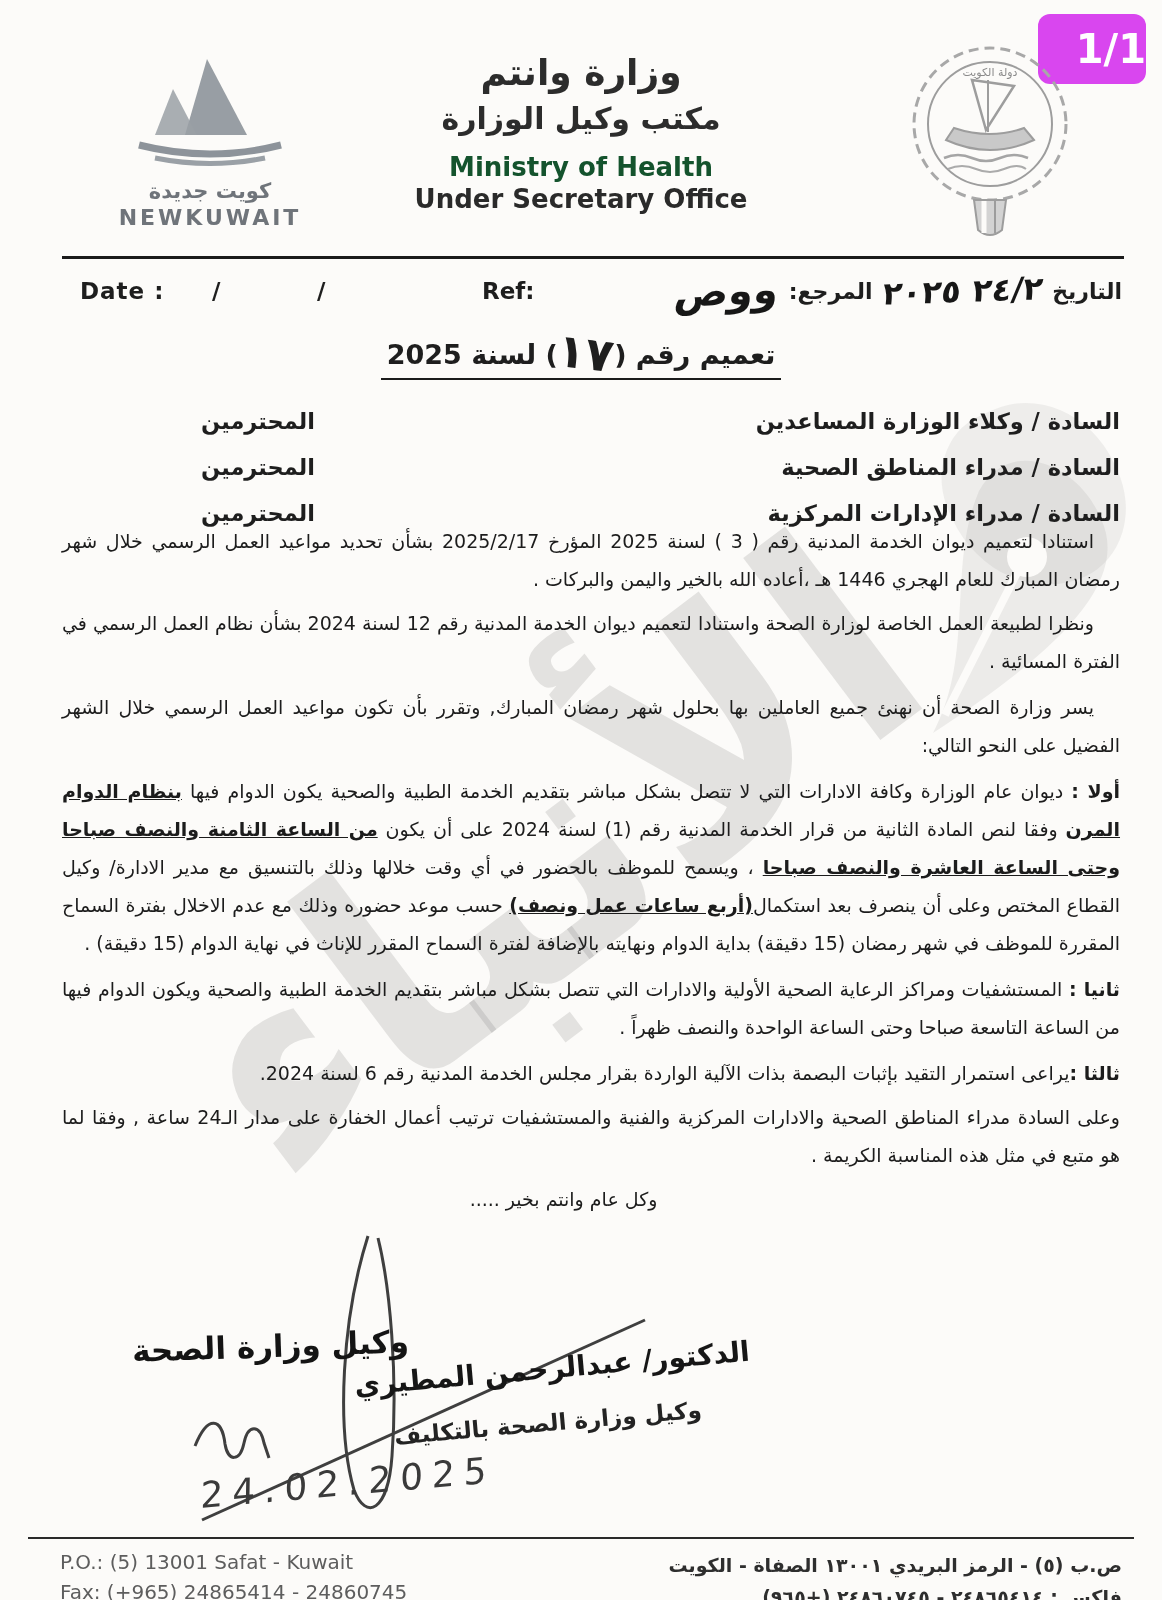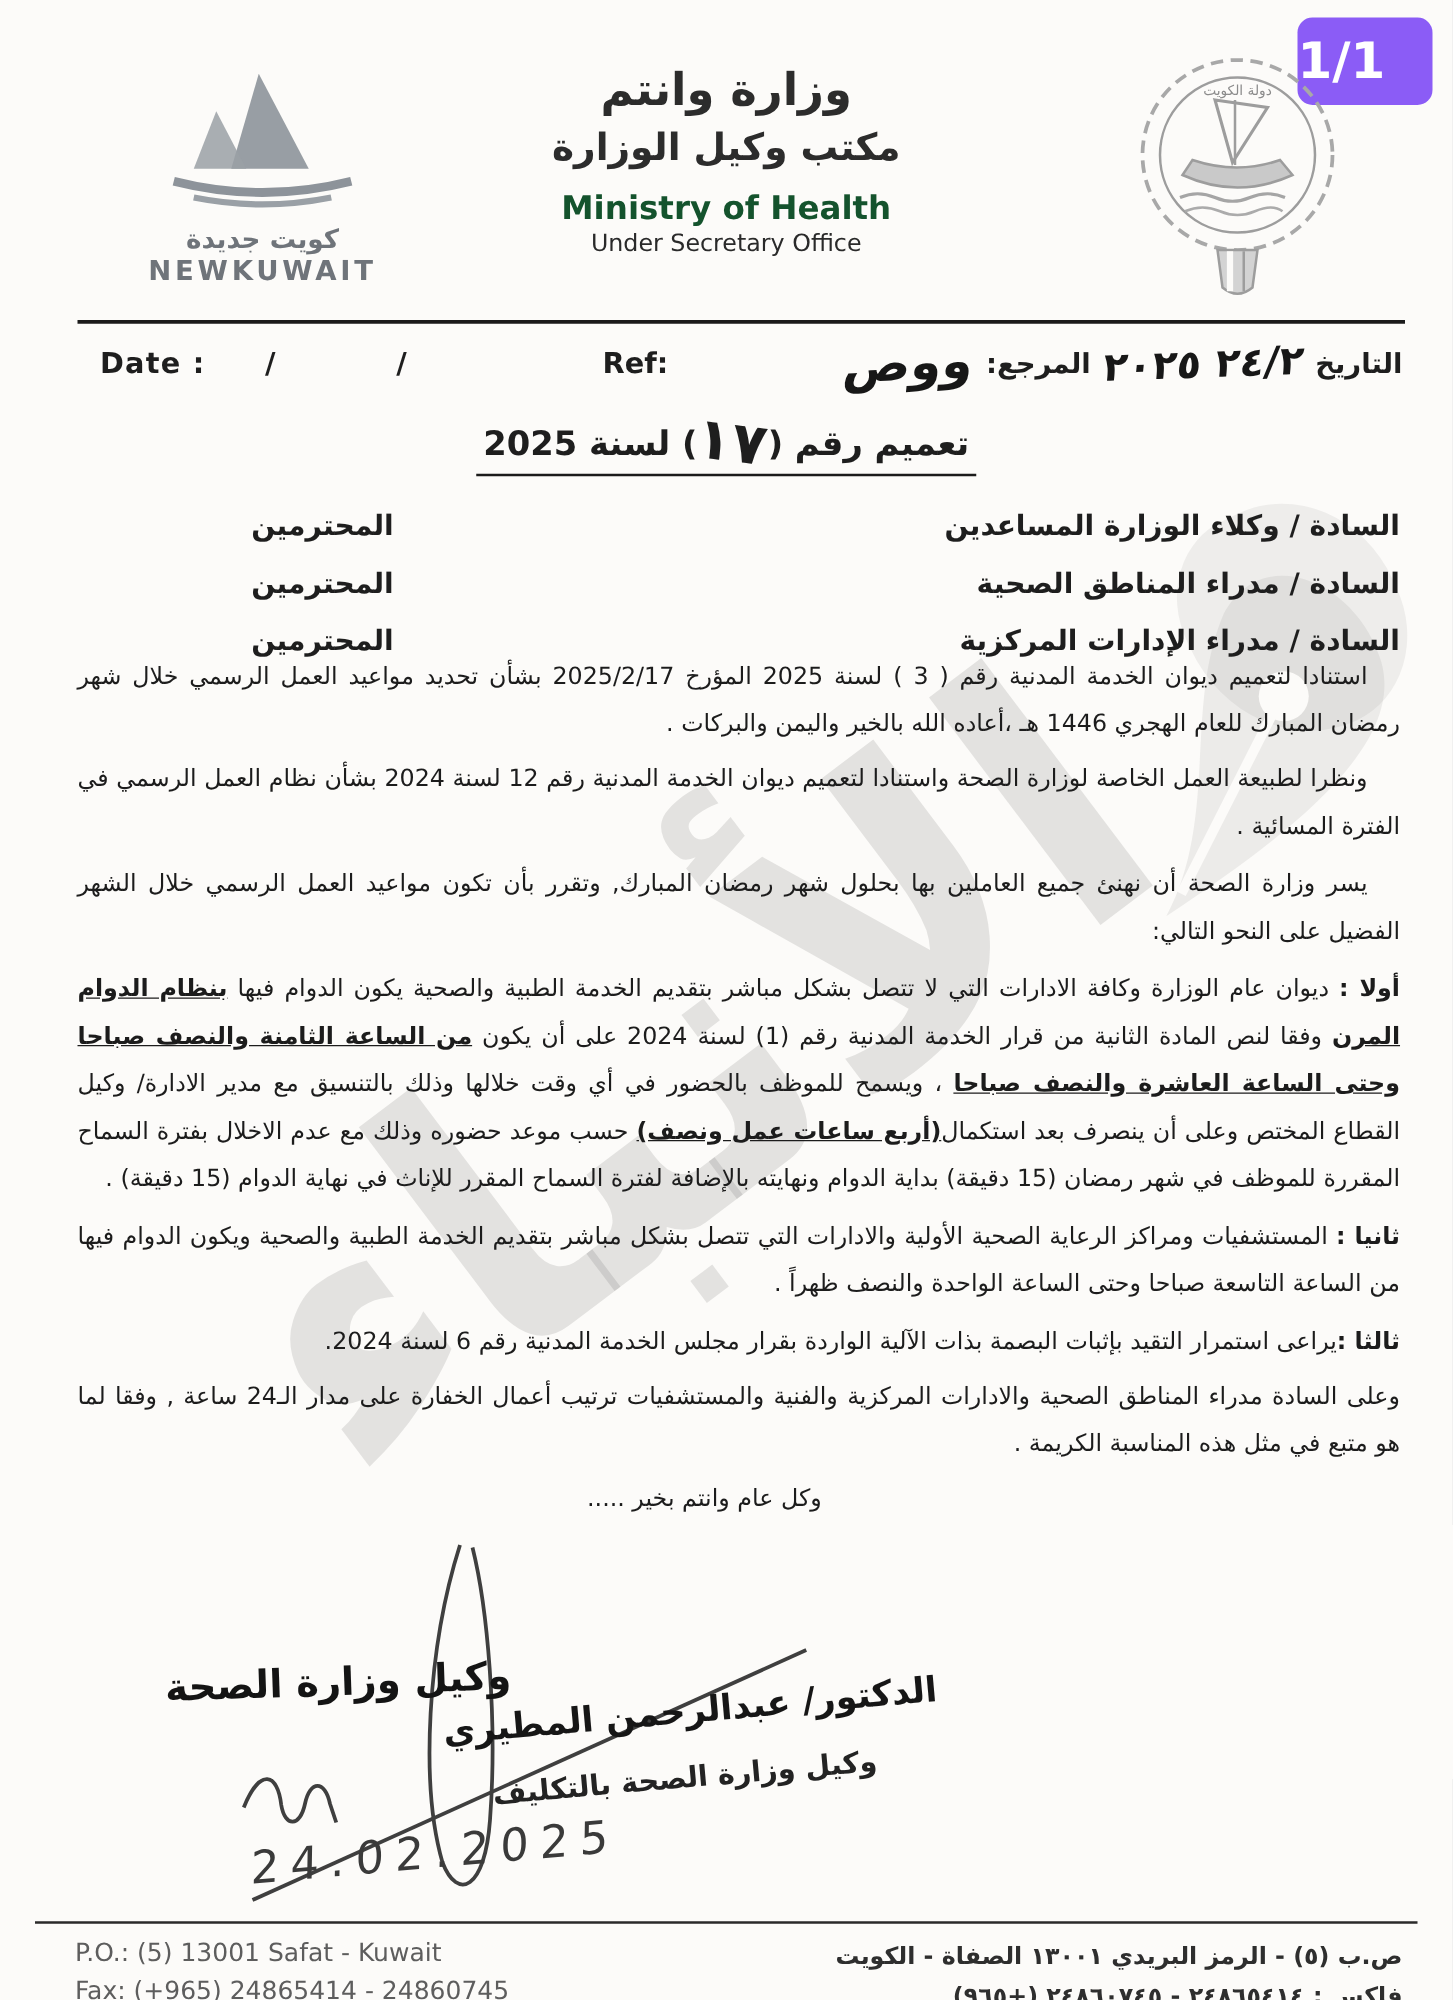--- a/index.html
+++ b/index.html
@@ -20,33 +20,33 @@
     text-align:center;line-height:600px;pointer-events:none;white-space:nowrap;
   }
   .wm-nib{position:absolute;left:905px;top:415px;pointer-events:none;}
   .wm-blob{position:absolute;left:950px;top:400px;width:170px;height:190px;
     background:rgba(120,120,120,0.10);border-radius:45% 60% 50% 65%;
     transform:rotate(-25deg);pointer-events:none;}
 
   
   .badge{
     position:absolute;top:14px;right:16px;width:108px;height:70px;
-    background:#8b5cf6;border-radius:12px;color:#fff;
-    font-size:40px;font-weight:bold;text-align:left;line-height:70px;
+    background:#d946ef;border-radius:12px;color:#fff;
+    font-size:40px;font-weight:bold;text-align:right;line-height:70px;
   }
 
   
   .logo{position:absolute;left:100px;top:55px;width:220px;text-align:center;color:#6f747a;}
   .logo .ar-name{font-size:21px;font-weight:bold;margin-top:2px;}
   .logo .en-name{font-size:22px;letter-spacing:3px;font-weight:bold;margin-top:2px;}
   .calli{position:absolute;left:381px;top:52px;width:400px;text-align:center;}
   .calli .c1{font-size:36px;font-weight:bold;color:#2c2c2c;}
   .calli .c2{font-size:30px;font-weight:bold;color:#2c2c2c;margin-top:8px;}
   .calli .e1{font-size:26px;font-weight:bold;color:#14532d;margin-top:16px;}
-  .calli .e2{font-size:19px;font-weight:normal;color:#2a2a2a;margin-top:2px;}
+  .calli .e2{font-size:26px;font-weight:bold;color:#2a2a2a;margin-top:2px;}
   .emblem{position:absolute;left:898px;top:28px;}
 
   .rule-top{position:absolute;left:62px;right:38px;top:256px;border-top:3px solid #1b1b1b;}
   .rule-bottom{position:absolute;left:28px;right:28px;top:1537px;border-top:2px solid #2a2a2a;}
 
   
   .meta{position:absolute;left:62px;right:40px;top:268px;height:60px;font-size:23px;}
   .meta .en{position:absolute;left:18px;top:10px;font-weight:bold;letter-spacing:1px;}
   .meta .sl1{position:absolute;left:150px;top:10px;font-weight:bold;}
   .meta .sl2{position:absolute;left:255px;top:10px;font-weight:bold;}

